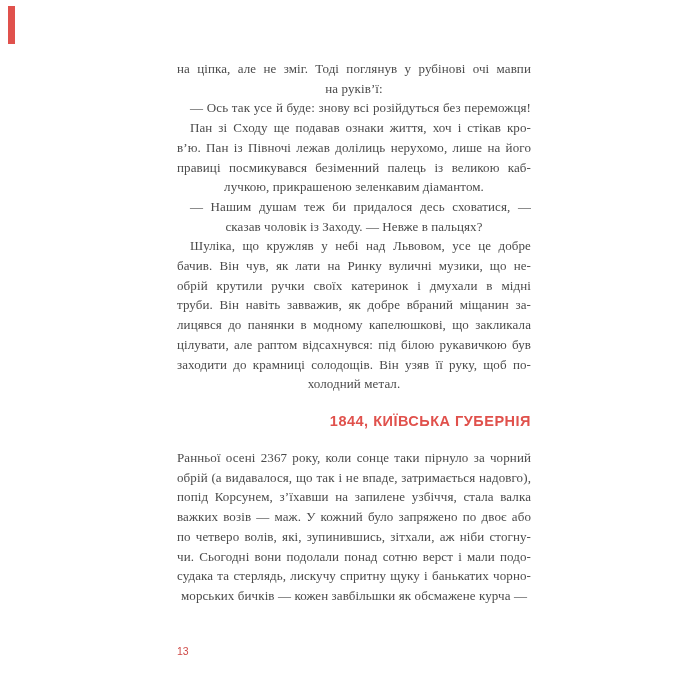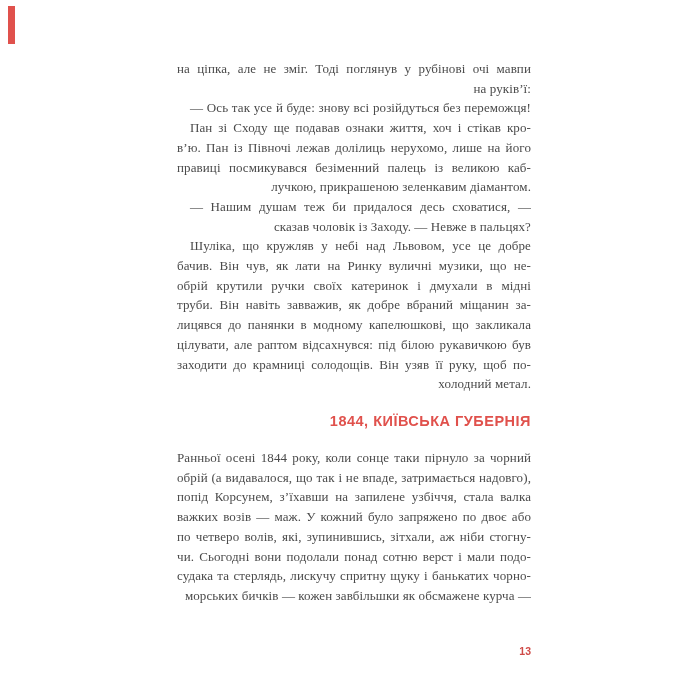--- a/index.html
+++ b/index.html
@@ -33,21 +33,21 @@
     width: 354px;
     font-family: "Liberation Serif", "DejaVu Serif", serif;
     font-size: 13px;
     line-height: 19.7px;
     color: #4a4a4a;
     letter-spacing: 0.1px;
   }
   .block-1 { top: 59px; }
   .block-2 { top: 448px; }
   .ln {
-    text-align: right;
+    text-align: center;
     white-space: normal;
     overflow: hidden;
   }
   .ln.j {
     text-align: justify;
     text-align-last: justify;
     text-justify: inter-word;
   }
   .ln.in {
     text-indent: 13px;
@@ -62,23 +62,23 @@
     font-weight: 700;
     font-size: 14.5px;
     letter-spacing: 0.5px;
     color: #e0514c;
   }
   .page-number {
     position: absolute;
     left: 177px;
     top: 645px;
     width: 354px;
-    text-align: right;
+    text-align: left;
     font-family: "Liberation Sans", "DejaVu Sans", sans-serif;
-    font-weight: 700;
+    font-weight: 400;
     font-size: 10.5px;
     color: #cf4a47;
   }
 </style>
 </head>
 <body>
 
 <div class="page">
 
   <div class="chapter-marker"></div>
@@ -99,21 +99,21 @@
     <div class="ln j">труби. Він навіть завважив, як добре вбраний міщанин за-</div>
     <div class="ln j">лицявся до панянки в модному капелюшкові, що закликала</div>
     <div class="ln j">цілувати, але раптом відсахнувся: під білою рукавичкою був</div>
     <div class="ln j">заходити до крамниці солодощів. Він узяв її руку, щоб по-</div>
     <div class="ln">холодний метал.</div>
   </div>
 
   <div class="section-heading">1844, КИЇВСЬКА ГУБЕРНІЯ</div>
 
   <div class="text-col block-2">
-    <div class="ln j">Ранньої осені 1844 року, коли сонце таки пірнуло за чорний</div>
+    <div class="ln j">Ранньої осені 2367 року, коли сонце таки пірнуло за чорний</div>
     <div class="ln j">обрій (а видавалося, що так і не впаде, затримається надовго),</div>
     <div class="ln j">попід Корсунем, з’їхавши на запилене узбіччя, стала валка</div>
     <div class="ln j">важких возів — маж. У кожний було запряжено по двоє або</div>
     <div class="ln j">по четверо волів, які, зупинившись, зітхали, аж ніби стогну-</div>
     <div class="ln j">чи. Сьогодні вони подолали понад сотню верст і мали подо-</div>
     <div class="ln j">судака та стерлядь, лискучу спритну щуку і банькатих чорно-</div>
     <div class="ln">морських бичків — кожен завбільшки як обсмажене курча —</div>
   </div>
 
   <div class="page-number">13</div>

